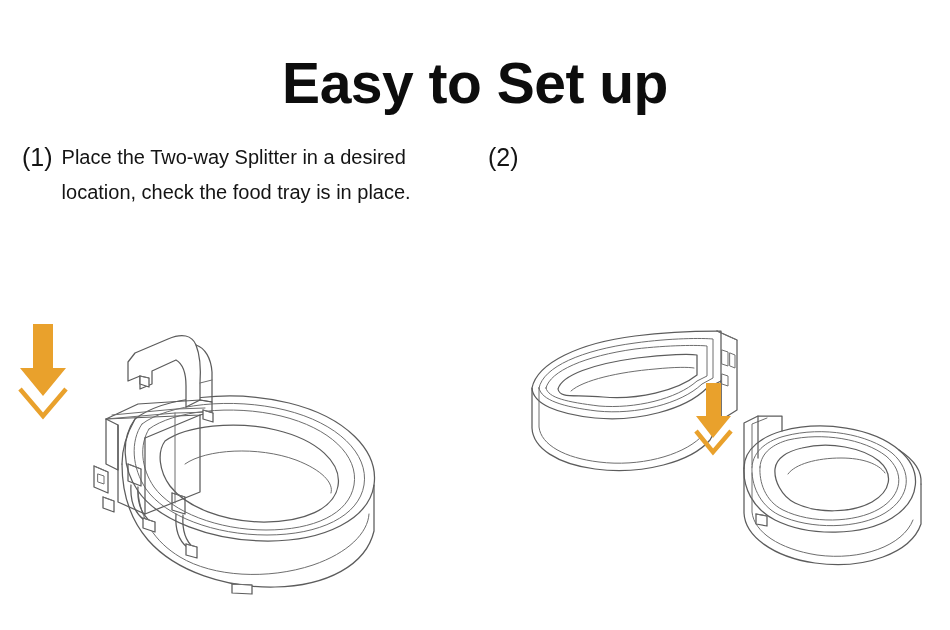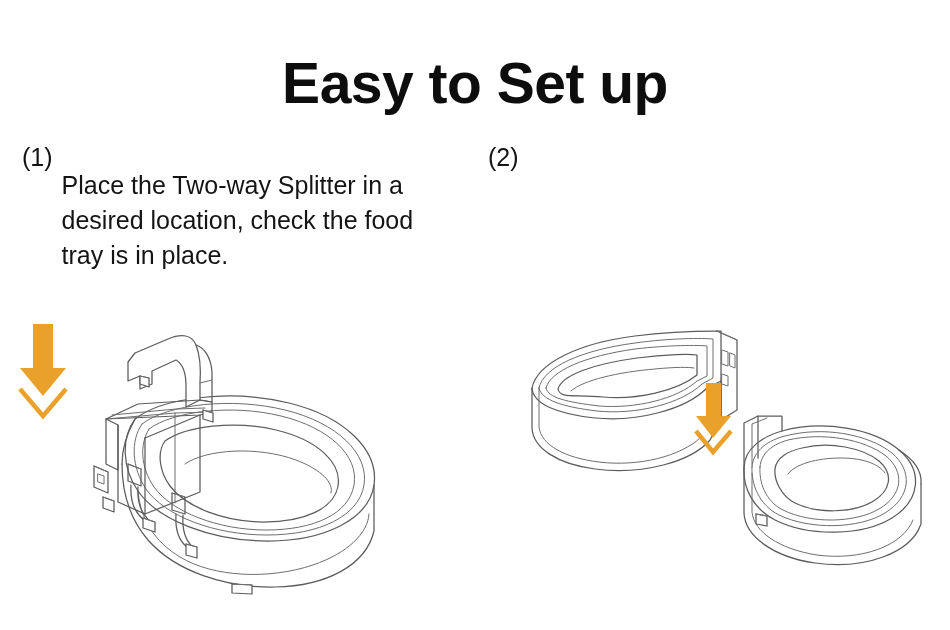--- a/index.html
+++ b/index.html
@@ -55,26 +55,25 @@
   .step-marker {
     font-size: 25px;
     line-height: 35px;
     font-weight: 400;
     color: #141414;
     flex: 0 0 auto;
     padding-right: 9px;
     white-space: nowrap;
   }
   .step-text {
-    font-size: 25px;
+    font-size: 20px;
     line-height: 35px;
     font-weight: 400;
     color: #141414;
     flex: 1 1 auto;
-    margin-top: 28px;
   }
   .illustrations {
     position: absolute;
     left: 0;
     top: 288px;
     width: 950px;
     height: 342px;
     display: flex;
   }
   .illo-cell {

